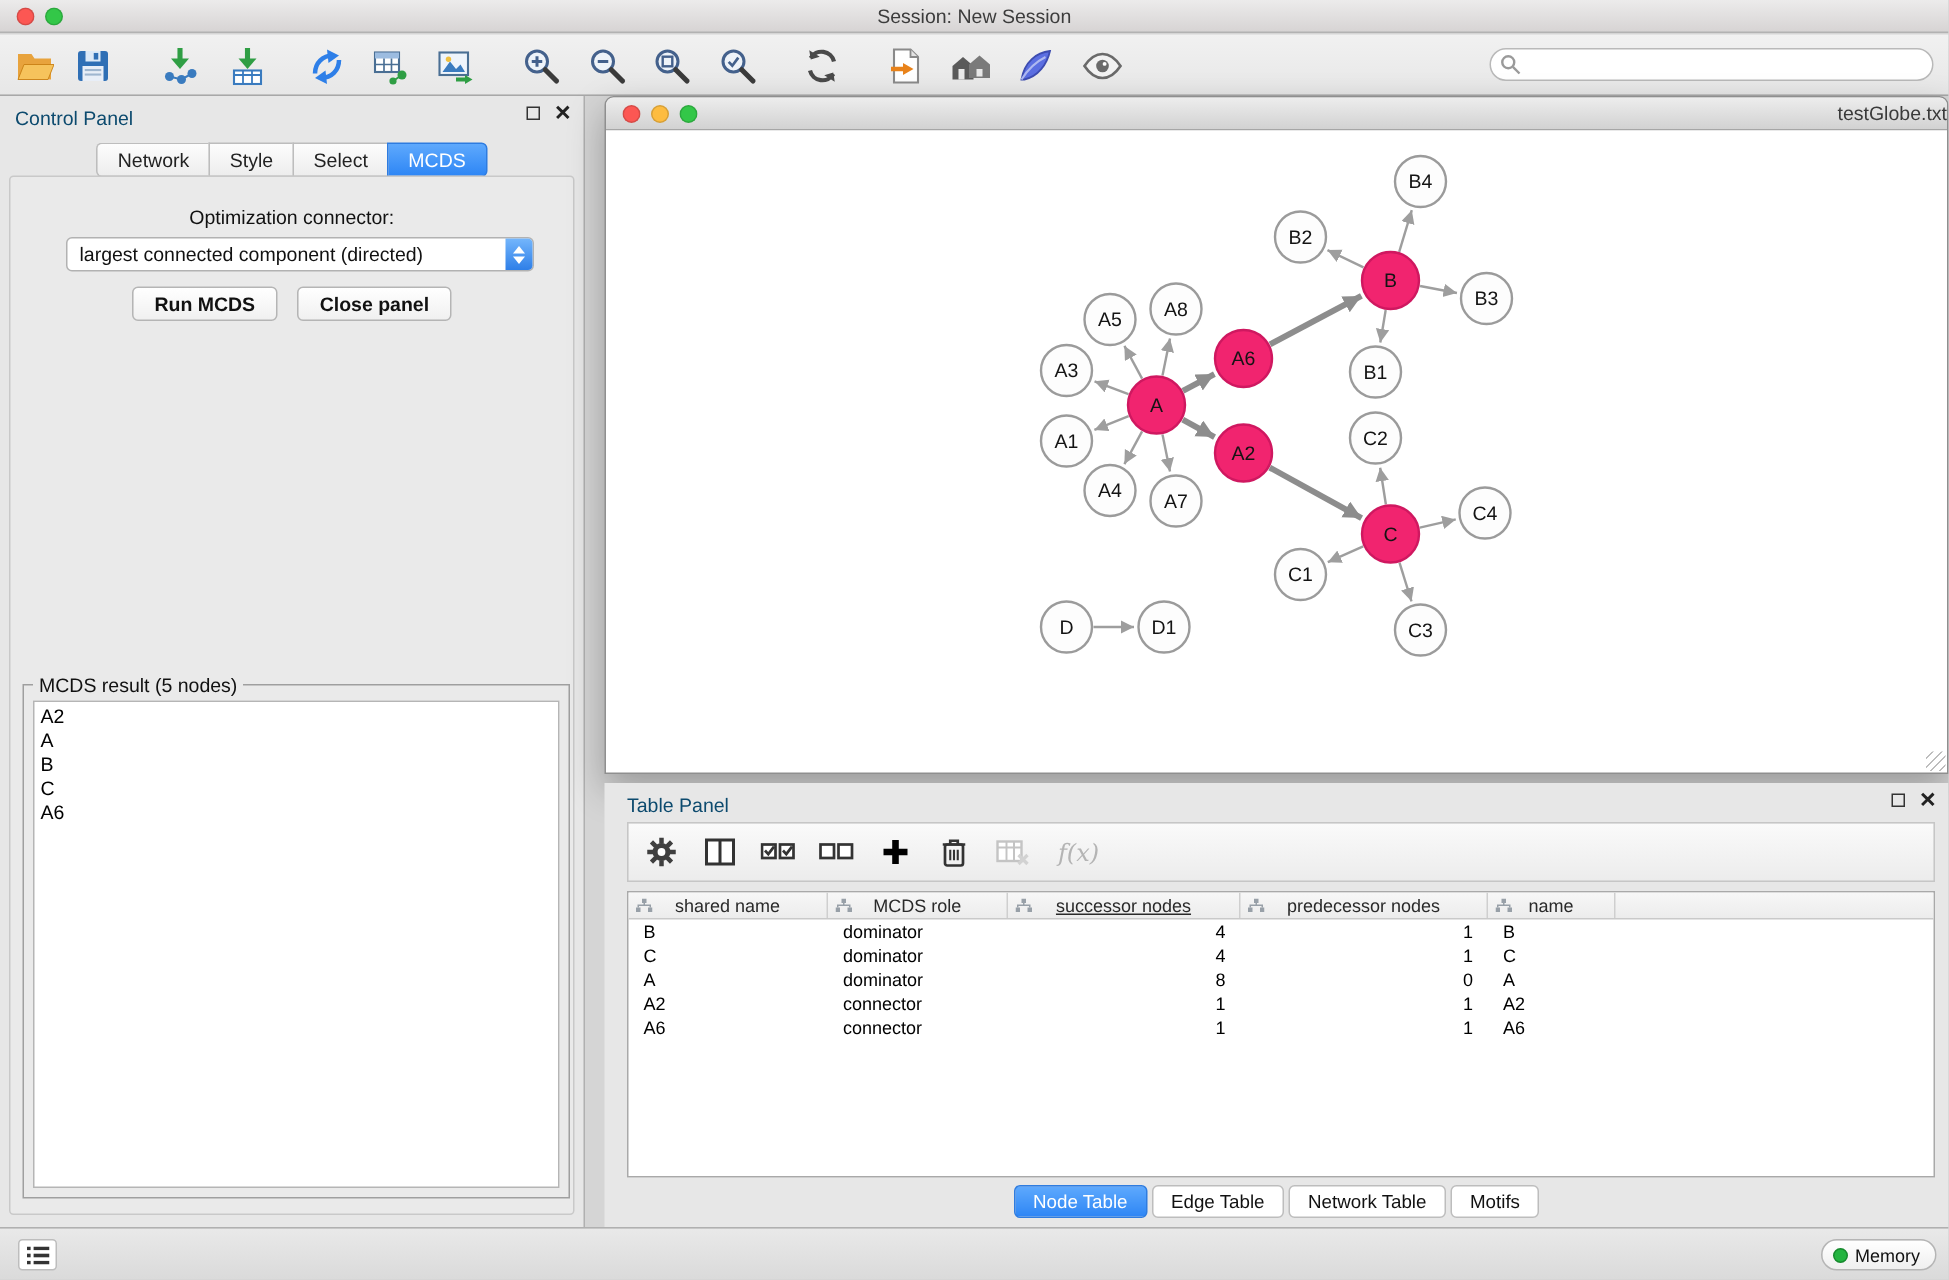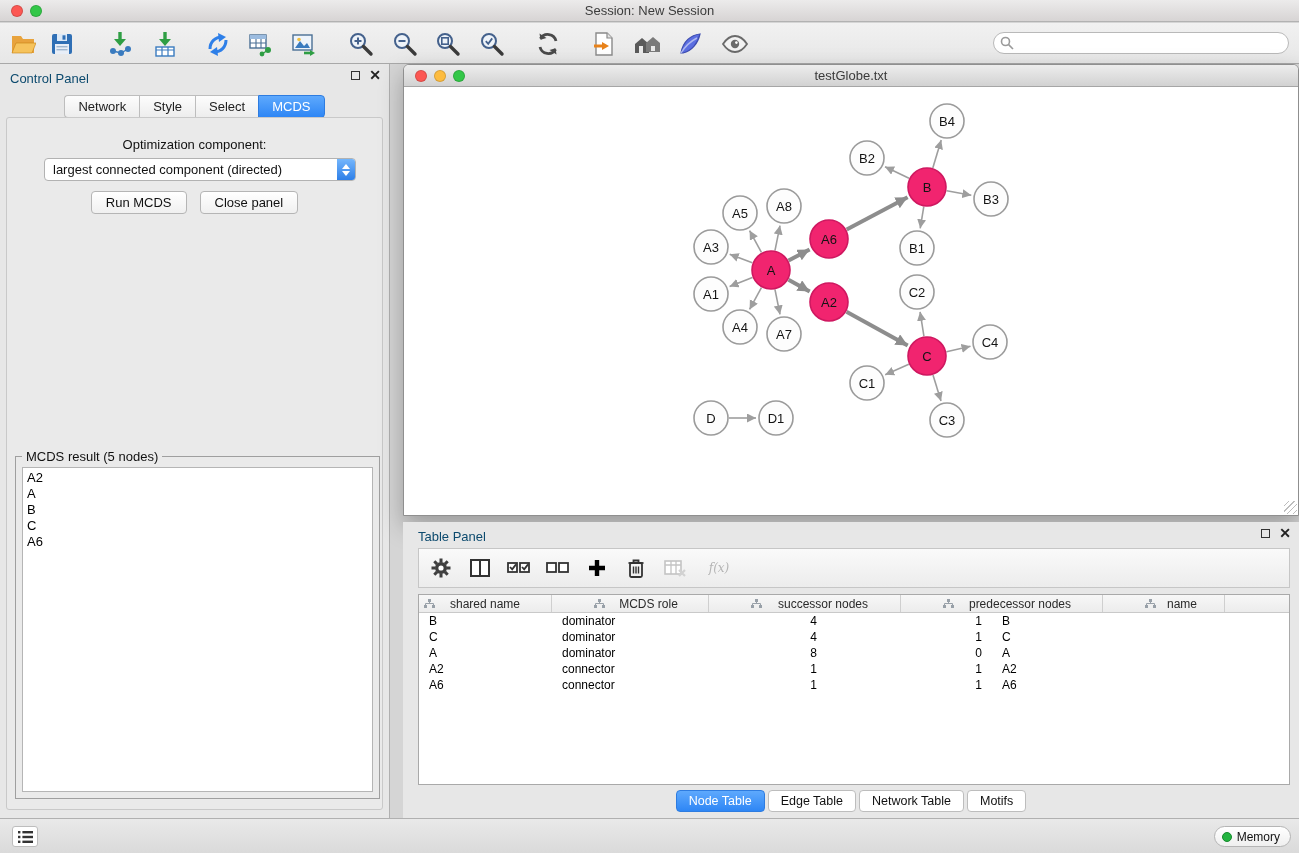--- a/index.html
+++ b/index.html
@@ -42,56 +42,56 @@
   .dropdown { position:absolute; top:40px; left:37px; width:312px; height:23px; background:#fff;
     border:1px solid #b2b2b2; border-radius:4px; display:flex; align-items:center; }
   .dropdown-text { flex:1; padding-left:8px; font-size:13px; color:#111; white-space:nowrap; overflow:hidden; }
   .dropdown-stepper { width:18px; height:21px; border-radius:0 3px 3px 0;
     background:linear-gradient(#74b6fc,#2e7fe8); display:flex; flex-direction:column;
     align-items:center; justify-content:center; gap:2px; }
   .tri-up { width:0; height:0; border-left:4px solid transparent; border-right:4px solid transparent; border-bottom:5px solid #fff; }
   .tri-dn { width:0; height:0; border-left:4px solid transparent; border-right:4px solid transparent; border-top:5px solid #fff; }
   .cp-buttons { position:absolute; top:73px; left:0; width:100%; display:flex; justify-content:center; gap:13px; }
   .mac-btn { padding:3px 14px; font-size:13px; background:linear-gradient(#ffffff,#f0f0f0);
-    border:1px solid #b5b5b5; border-radius:4px; color:#111; }
+    border:1px solid #b5b5b5; border-radius:4px; color:#111;font-weight:bold; }
   .result-box { position:absolute; top:338px; left:8px; right:2px; bottom:10px;
     border:1px solid #9f9f9f;text-decoration:underline; }
   .result-legend { position:absolute; top:-8px; left:6px; background:#eaeaea; padding:0 4px; font-size:13px; color:#111; }
   .result-list { position:absolute; top:10px; left:6px; right:6px; bottom:6px; background:#fff;
     border:1px solid #b5b5b5; overflow:hidden; padding:2px 0 0 4px; }
   .result-item { font-size:13px; line-height:16px; color:#000; }
 
   
   .net-window { position:absolute; left:403px; top:64px; width:896px; height:452px;
     background:#fff; border:1px solid #8f8f8f; border-radius:6px 6px 0 0;
     box-shadow:0 10px 24px rgba(0,0,0,.28); }
   .net-titlebar { position:relative; height:22px; background:linear-gradient(#ededed,#d2d2d2);
     border-bottom:1px solid #a6a6a6; border-radius:5px 5px 0 0; }
   .net-traffic { position:absolute; top:5px; left:11px; display:flex; gap:7px; }
-  .net-title { text-align:center; line-height:22px; font-size:13px; color:#3a3a3a; }
+  .net-title { text-align:right; line-height:22px; font-size:13px; color:#3a3a3a; }
   .net-canvas { position:absolute; top:23px; left:1px; right:1px; bottom:1px; background:#fff; overflow:hidden; }
   .node { fill:#fdfdfd; stroke:#9b9b9b; stroke-width:1.6; }
   .node.sel { fill:#f1246f; stroke:#cf1860; }
   .nlabel { font-family:"Liberation Sans",sans-serif; font-size:13px; text-anchor:middle; fill:#141414; }
   .edge { stroke:#9e9e9e; stroke-width:1.6; }
   .edge.strong { stroke:#8d8d8d; stroke-width:4; }
   .resize-grip { position:absolute; right:1px; bottom:1px; width:13px; height:13px;
     background:repeating-linear-gradient(135deg, transparent 0 3px, #bdbdbd 3px 4px); }
 
   
   .table-panel { position:absolute; left:403px; top:522px; right:0; height:296px; background:#e7e7e7; }
   .tp-toolbar { position:absolute; top:26px; left:15px; right:9px; height:40px;
     background:linear-gradient(#fafafa,#ececec); border:1px solid #c6c6c6;
     display:flex; align-items:center; gap:15px; padding-left:10px; }
   .tp-icon { width:24px; height:24px; display:flex; align-items:center; justify-content:center; }
-  .fx-label { font-family:"DejaVu Serif",serif; font-style:italic; font-size:12px; color:#b4b4b4;text-align:center; }
+  .fx-label { font-family:"DejaVu Serif",serif; font-style:italic; font-size:16px; color:#b4b4b4;text-align:center; }
   .node-table { position:absolute; top:72px; left:15px; right:9px; bottom:33px;
     background:#fff; border:1px solid #a9a9a9; overflow:hidden; }
   .nt-header { display:flex; height:18px; background:linear-gradient(#f7f7f7,#ececec);
-    border-bottom:1px solid #c9c9c9;gap:37px; }
+    border-bottom:1px solid #c9c9c9; }
   .nt-h-cell { display:flex; align-items:center; justify-content:center; gap:4px;
     border-right:1px solid #cfcfcf; font-size:12px; color:#2a2a2a; position:relative; }
   .nt-h-cell .hic { position:absolute; left:5px; top:4px; }
   .nt-row { display:flex; height:16px; align-items:center; }
   .nt-cell { font-size:12px; color:#000; padding:0 10px; overflow:hidden; white-space:nowrap; }
   .tp-tabs { position:absolute; bottom:6px; left:0; width:100%; display:flex; justify-content:center; gap:3px; }
   .tp-tab { padding:3px 12px; font-size:12.5px; background:#fff; border:1px solid #bdbdbd;
     border-radius:4px; color:#111; }
   .tp-tab.active { background:linear-gradient(#5ea9fd,#2e86f5); border-color:#2e7ce0; color:#fff; }
 
@@ -266,21 +266,21 @@
       <span class="close-glyph">✕</span>
     </span>
   </div>
   <div class="cp-tabs" id="cp-tabs">
       <div class="cp-tab">Network</div>
       <div class="cp-tab">Style</div>
       <div class="cp-tab">Select</div>
       <div class="cp-tab active">MCDS</div>
     </div>
   <div class="cp-content">
-    <div class="opt-label">Optimization component:</div>
+    <div class="opt-label">Optimization connector:</div>
     <div class="dropdown">
       <span class="dropdown-text">largest connected component (directed)</span>
       <span class="dropdown-stepper">
           <span class="tri-up"></span>
           <span class="tri-dn"></span>
         </span>
     </div>
     <div class="cp-buttons">
       <button class="mac-btn">Run MCDS</button>
       <button class="mac-btn">Close panel</button>
@@ -502,21 +502,21 @@
         </div>
         <div class="nt-h-cell" style="width: 120px;">
           <svg class="hic" width="11" height="10" viewBox="0 0 11 10">
             <rect x="4" y="0" width="3" height="3" fill="#98a0a8"></rect>
             <rect x="0" y="6" width="3" height="3" fill="#98a0a8"></rect>
             <rect x="8" y="6" width="3" height="3" fill="#98a0a8"></rect>
             <path d="M5.5 3v1.5M1.5 6V4.5h8V6" stroke="#98a0a8" fill="none"></path>
           </svg>
           <span>MCDS role</span>
         </div>
-        <div class="nt-h-cell" style="width: 155px;">
+        <div class="nt-h-cell" style="width: 155px; text-decoration: underline;">
           <svg class="hic" width="11" height="10" viewBox="0 0 11 10">
             <rect x="4" y="0" width="3" height="3" fill="#98a0a8"></rect>
             <rect x="0" y="6" width="3" height="3" fill="#98a0a8"></rect>
             <rect x="8" y="6" width="3" height="3" fill="#98a0a8"></rect>
             <path d="M5.5 3v1.5M1.5 6V4.5h8V6" stroke="#98a0a8" fill="none"></path>
           </svg>
           <span>successor nodes</span>
         </div>
         <div class="nt-h-cell" style="width: 165px;">
           <svg class="hic" width="11" height="10" viewBox="0 0 11 10">

